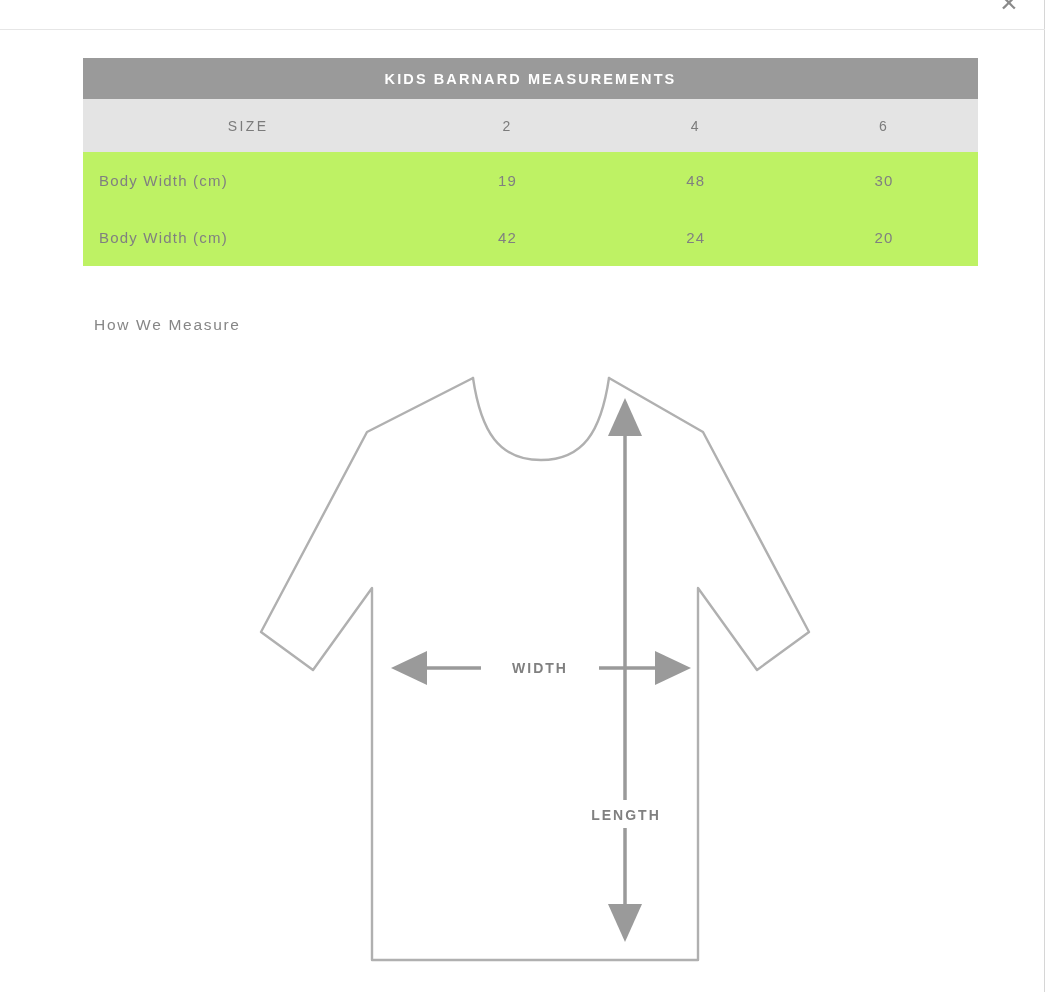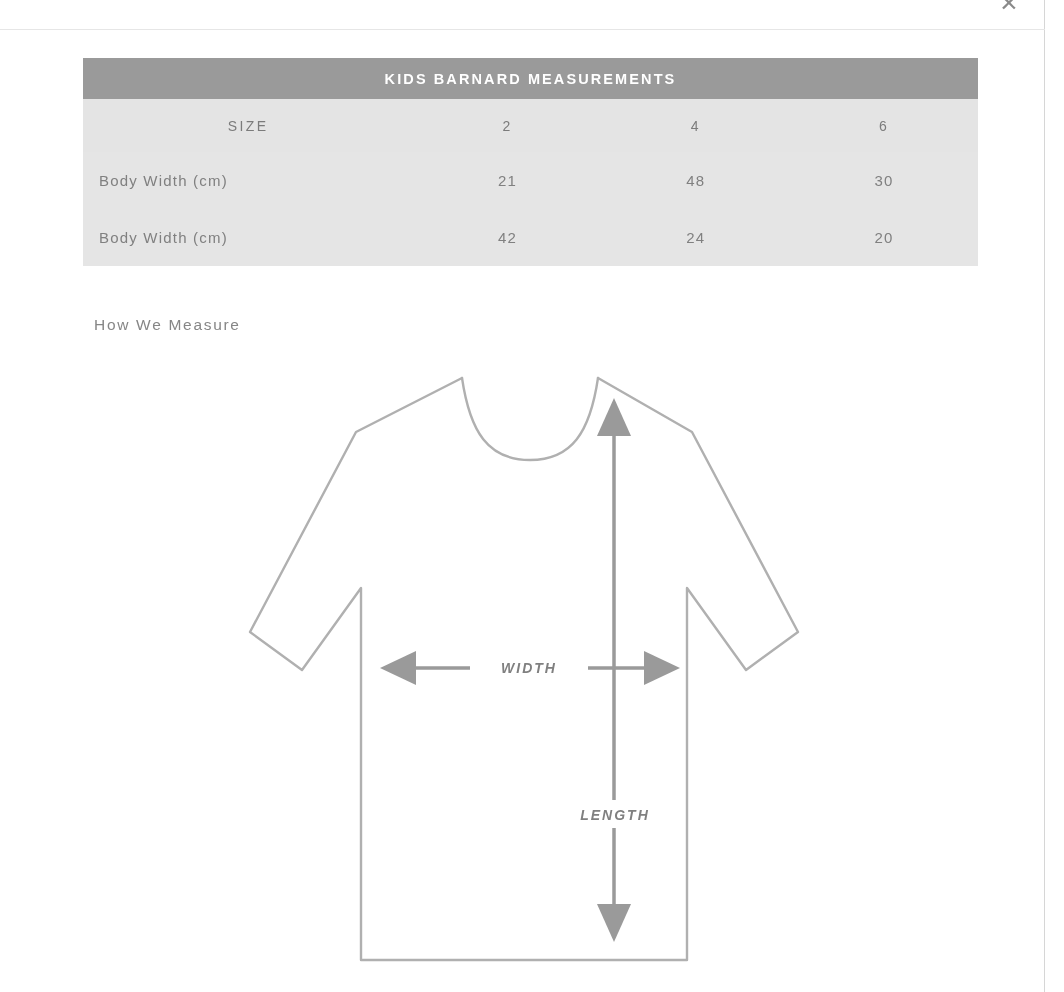--- a/index.html
+++ b/index.html
@@ -93,21 +93,21 @@
     letter-spacing: 2.4px;
   }
 
   .data-row td {
     height: 57px;
     vertical-align: middle;
     font-size: 15px;
     color: #808080;
     letter-spacing: 1.1px;
     text-align: center;
-    background: #e5e5e5;
+    background: #bef264;
   }
   .data-row td.label-col {
     text-align: left;
     padding-left: 16px;
     letter-spacing: 1.2px;
   }
 
   col.c-label { width: 330px; }
   col.c-size  { width: 188px; }
 
@@ -115,25 +115,24 @@
     position: absolute;
     left: 94px;
     top: 316px;
     font-size: 15.5px;
     color: #868686;
     letter-spacing: 1.7px;
   }
 
   .diagram {
     position: absolute;
-    left: 230px;
+    left: 241px;
     top: 360px;
     width: 600px;
     height: 620px;
-    font-style: italic;
   }
   .diagram svg {
     display: block;
   }
   .diagram-text {
     font-family: "Liberation Sans", sans-serif;
     font-size: 14px;
     font-weight: bold;
     letter-spacing: 2px;
     fill: #808080;
@@ -162,21 +161,21 @@
       <tr class="header-row">
         <td class="label-col">SIZE</td>
         <td>2</td>
         <td>4</td>
         <td>6</td>
       </tr>
     </thead>
     <tbody>
       <tr class="data-row">
         <td class="label-col">Body Width (cm)</td>
-        <td>21</td>
+        <td>19</td>
         <td>48</td>
         <td>30</td>
       </tr>
       <tr class="data-row">
         <td class="label-col">Body Width (cm)</td>
         <td>42</td>
         <td>24</td>
         <td>20</td>
       </tr>
     </tbody>

